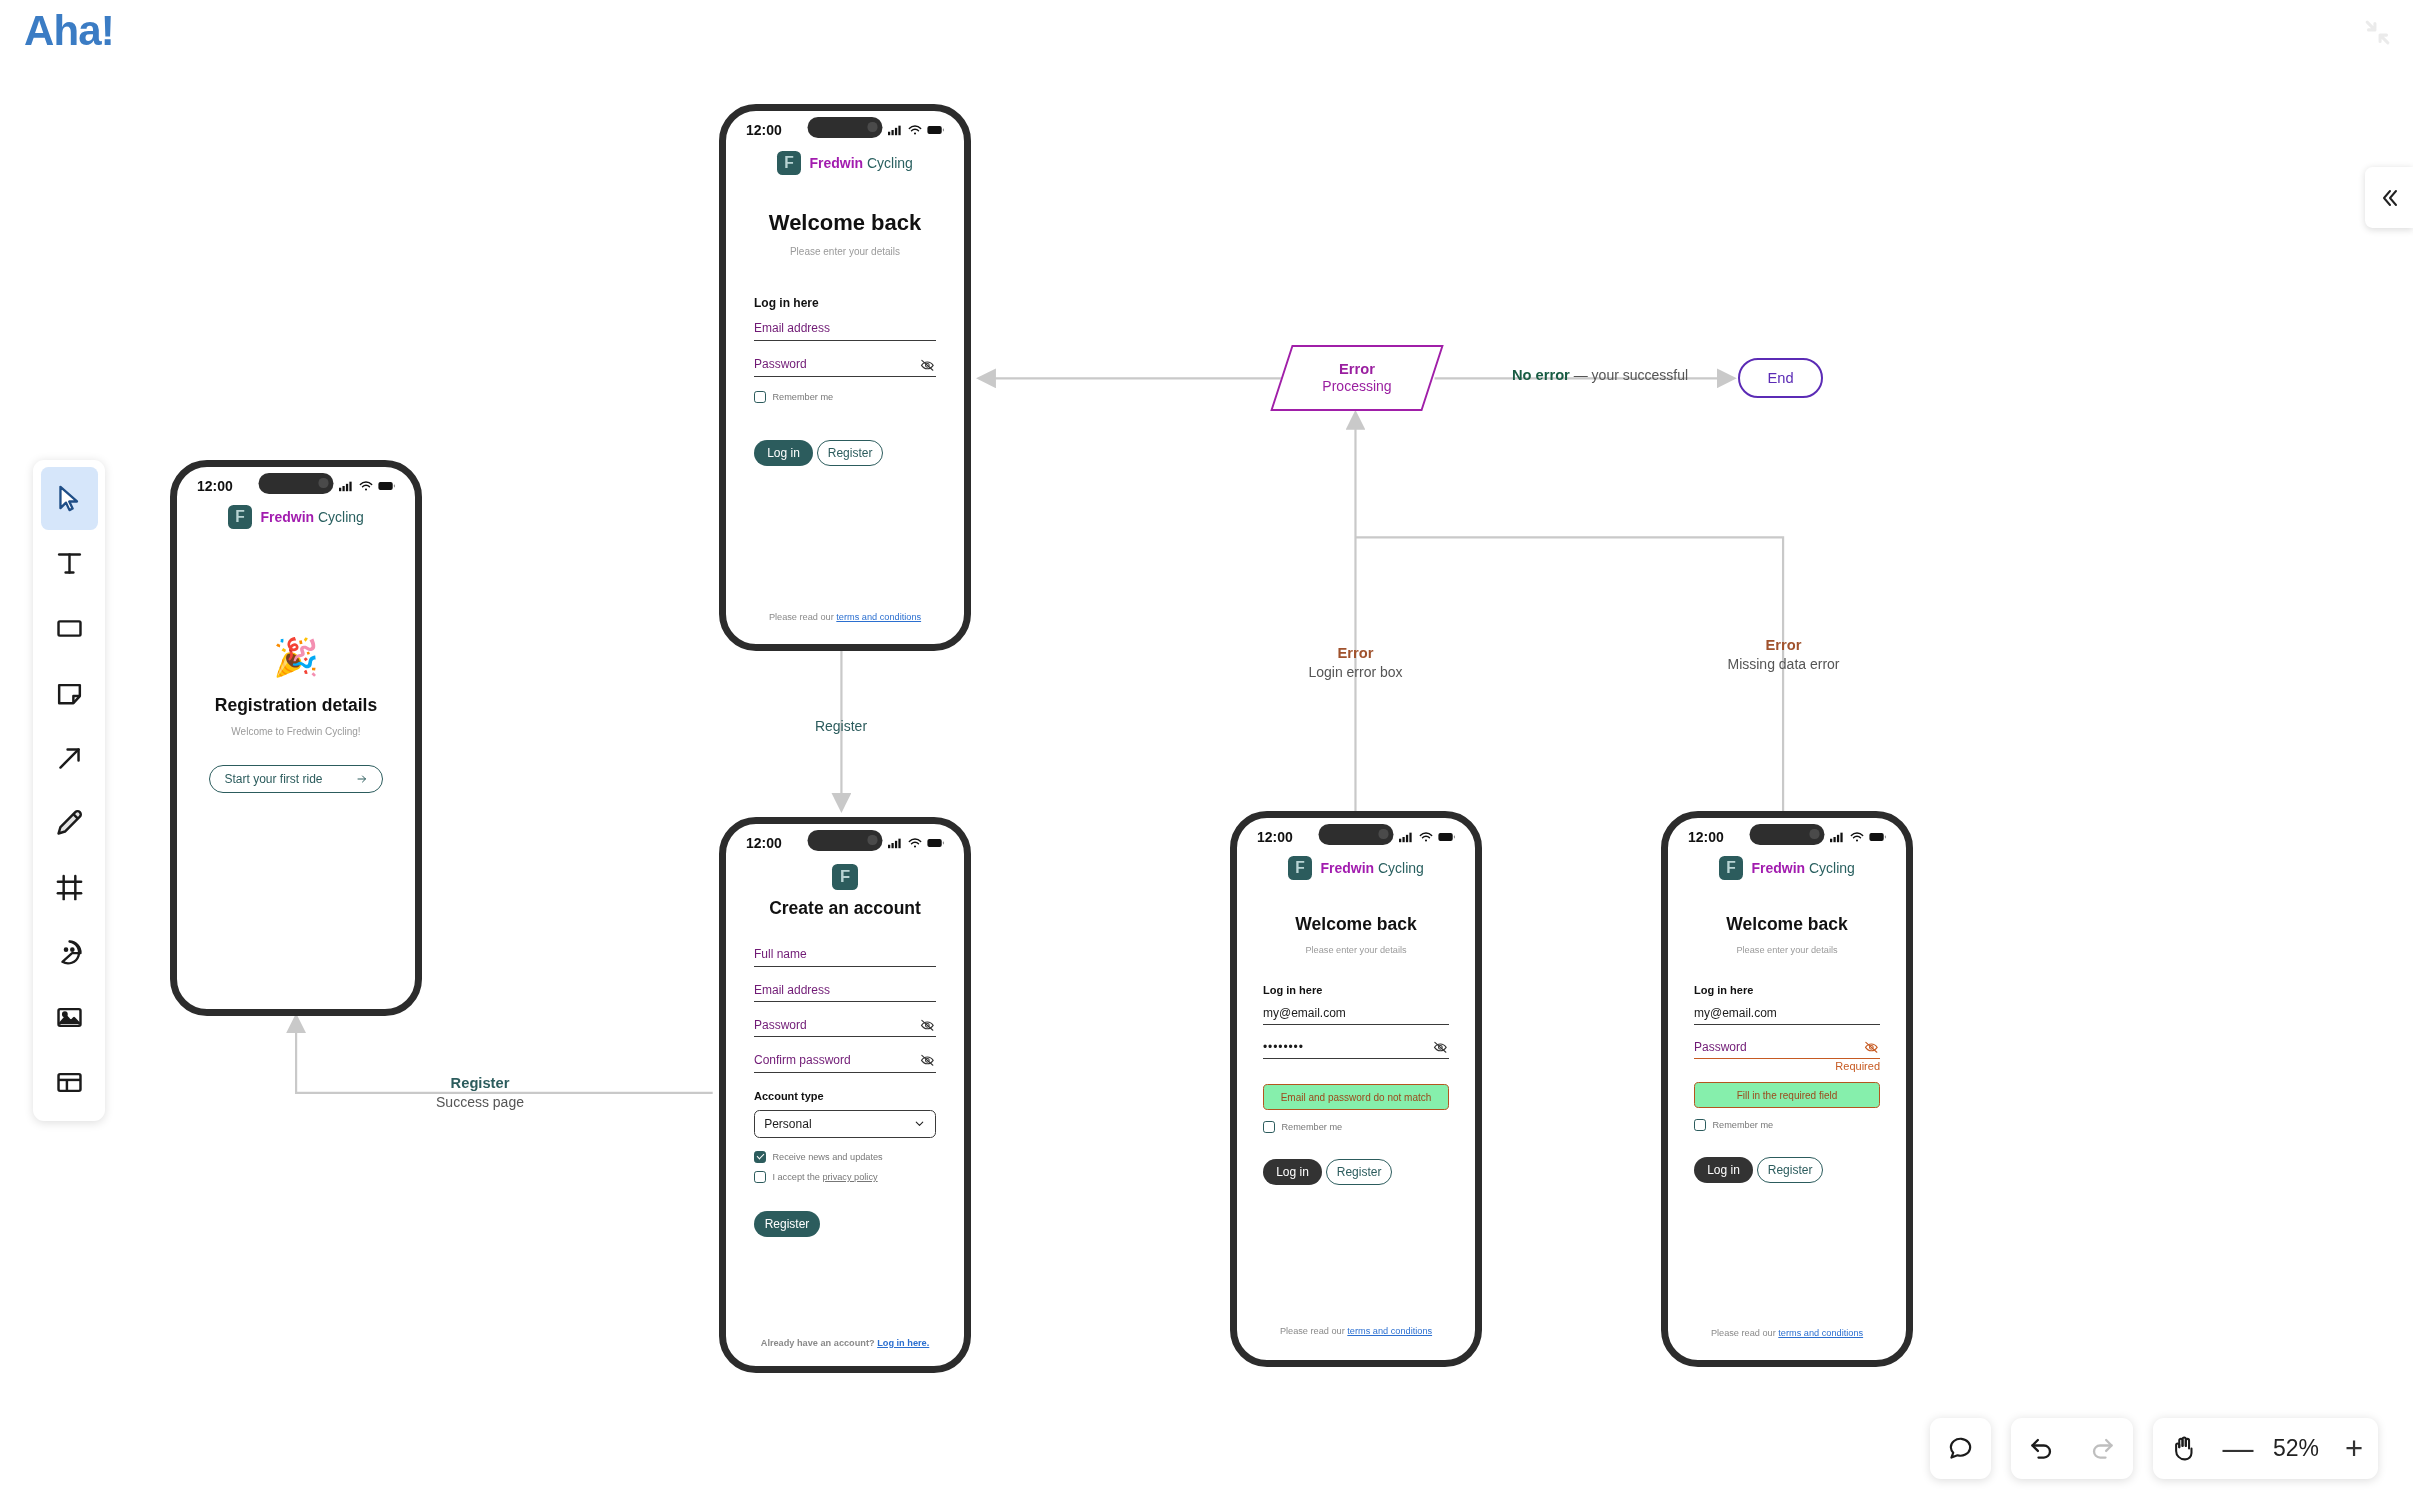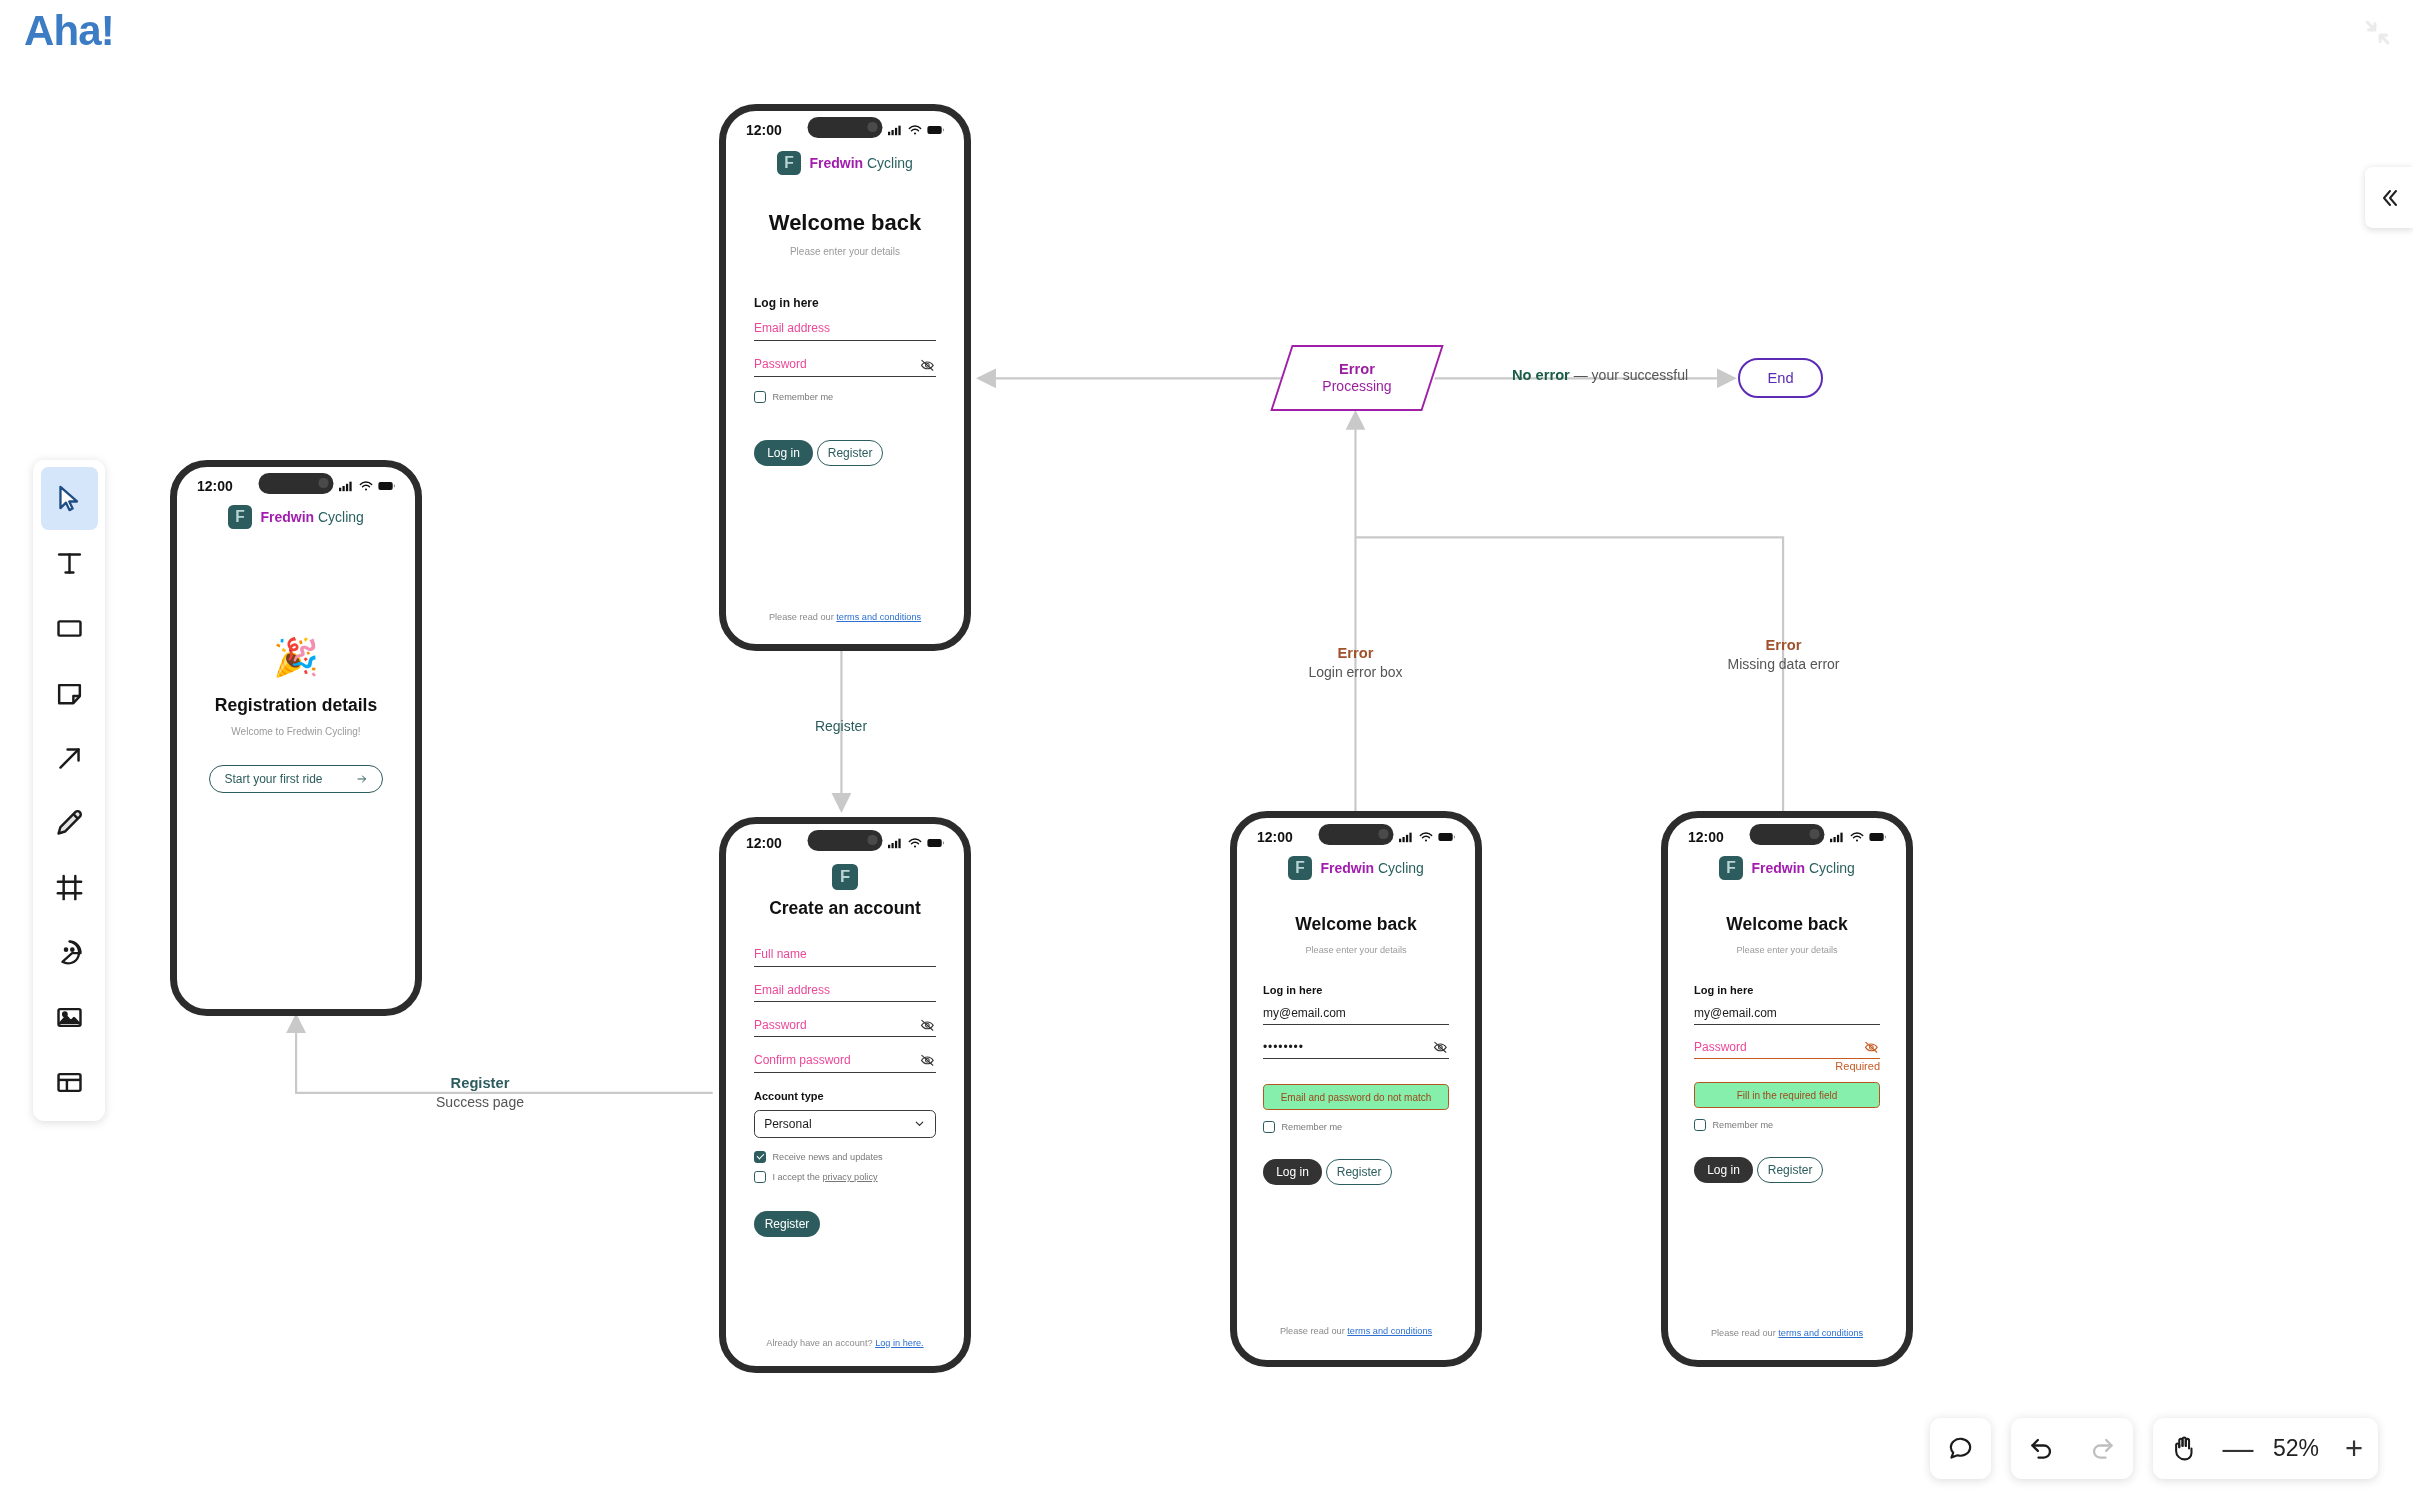--- a/index.html
+++ b/index.html
@@ -90,21 +90,21 @@
   }
   .brand-txt{ font-size:14px; color:#1e4747; }
   .brand-txt b{ color:#a21caf; }
   .brand-txt span{ color:#2a6060; font-weight:normal;}
 
   .title{ text-align:center; font-weight:bold; color:#111; }
   .subtitle{ text-align:center; color:#9a9a9a; }
 
   .sect-label{ font-weight:bold; color:#111; }
   .field{ position:relative; border-bottom:1.5px solid #3a3a3a; }
-  .field .ph{ color:#ec4899; }
+  .field .ph{ color:#701a75; }
   .field .val{ color:#1b1b1b; }
   .field.err{ border-bottom-color:#c65a22; }
   .eye{ position:absolute; right:1.8px; bottom:3.7px; }
   .eye svg{ display:block; }
   .req{ text-align:right; color:#c65a22; }
 
   .errbox{
     background:#86efac; border:1.3px solid #b4551f; border-radius:4.6px;
     color:#9c4a1c; text-align:center;
   }
@@ -416,21 +416,21 @@
         <div class="checkrow" style="margin-top:8.3px;">
           <span class="cbox"></span>
           <span class="chk-label" style="font-size:9.2px;">
             <span>I accept the </span><span style="text-decoration:underline;">privacy policy</span>
           </span>
         </div>
 
         <div class="btn-primary" style="margin-top:28px;width:66px;height:26px;font-size:12px;">Register</div>
       </div>
 
-      <div class="footnote" style="position:absolute;bottom:18.4px;left:0;right:0;font-size:9.2px;">
+      <div class="footnote" style="position:absolute;bottom:18.4px;left:0;right:0;font-size:9.2px;font-weight:bold;">
         <span>Already have an account? </span><a>Log in here.</a>
       </div>
     </div>
   </div>
 
   <div class="phone" style="left:170px; top:460px; width:252px; height:556px;">
     <div class="screen">
       <div class="statusbar">
         <div class="sb-time">12:00</div>
         <div class="notch">

